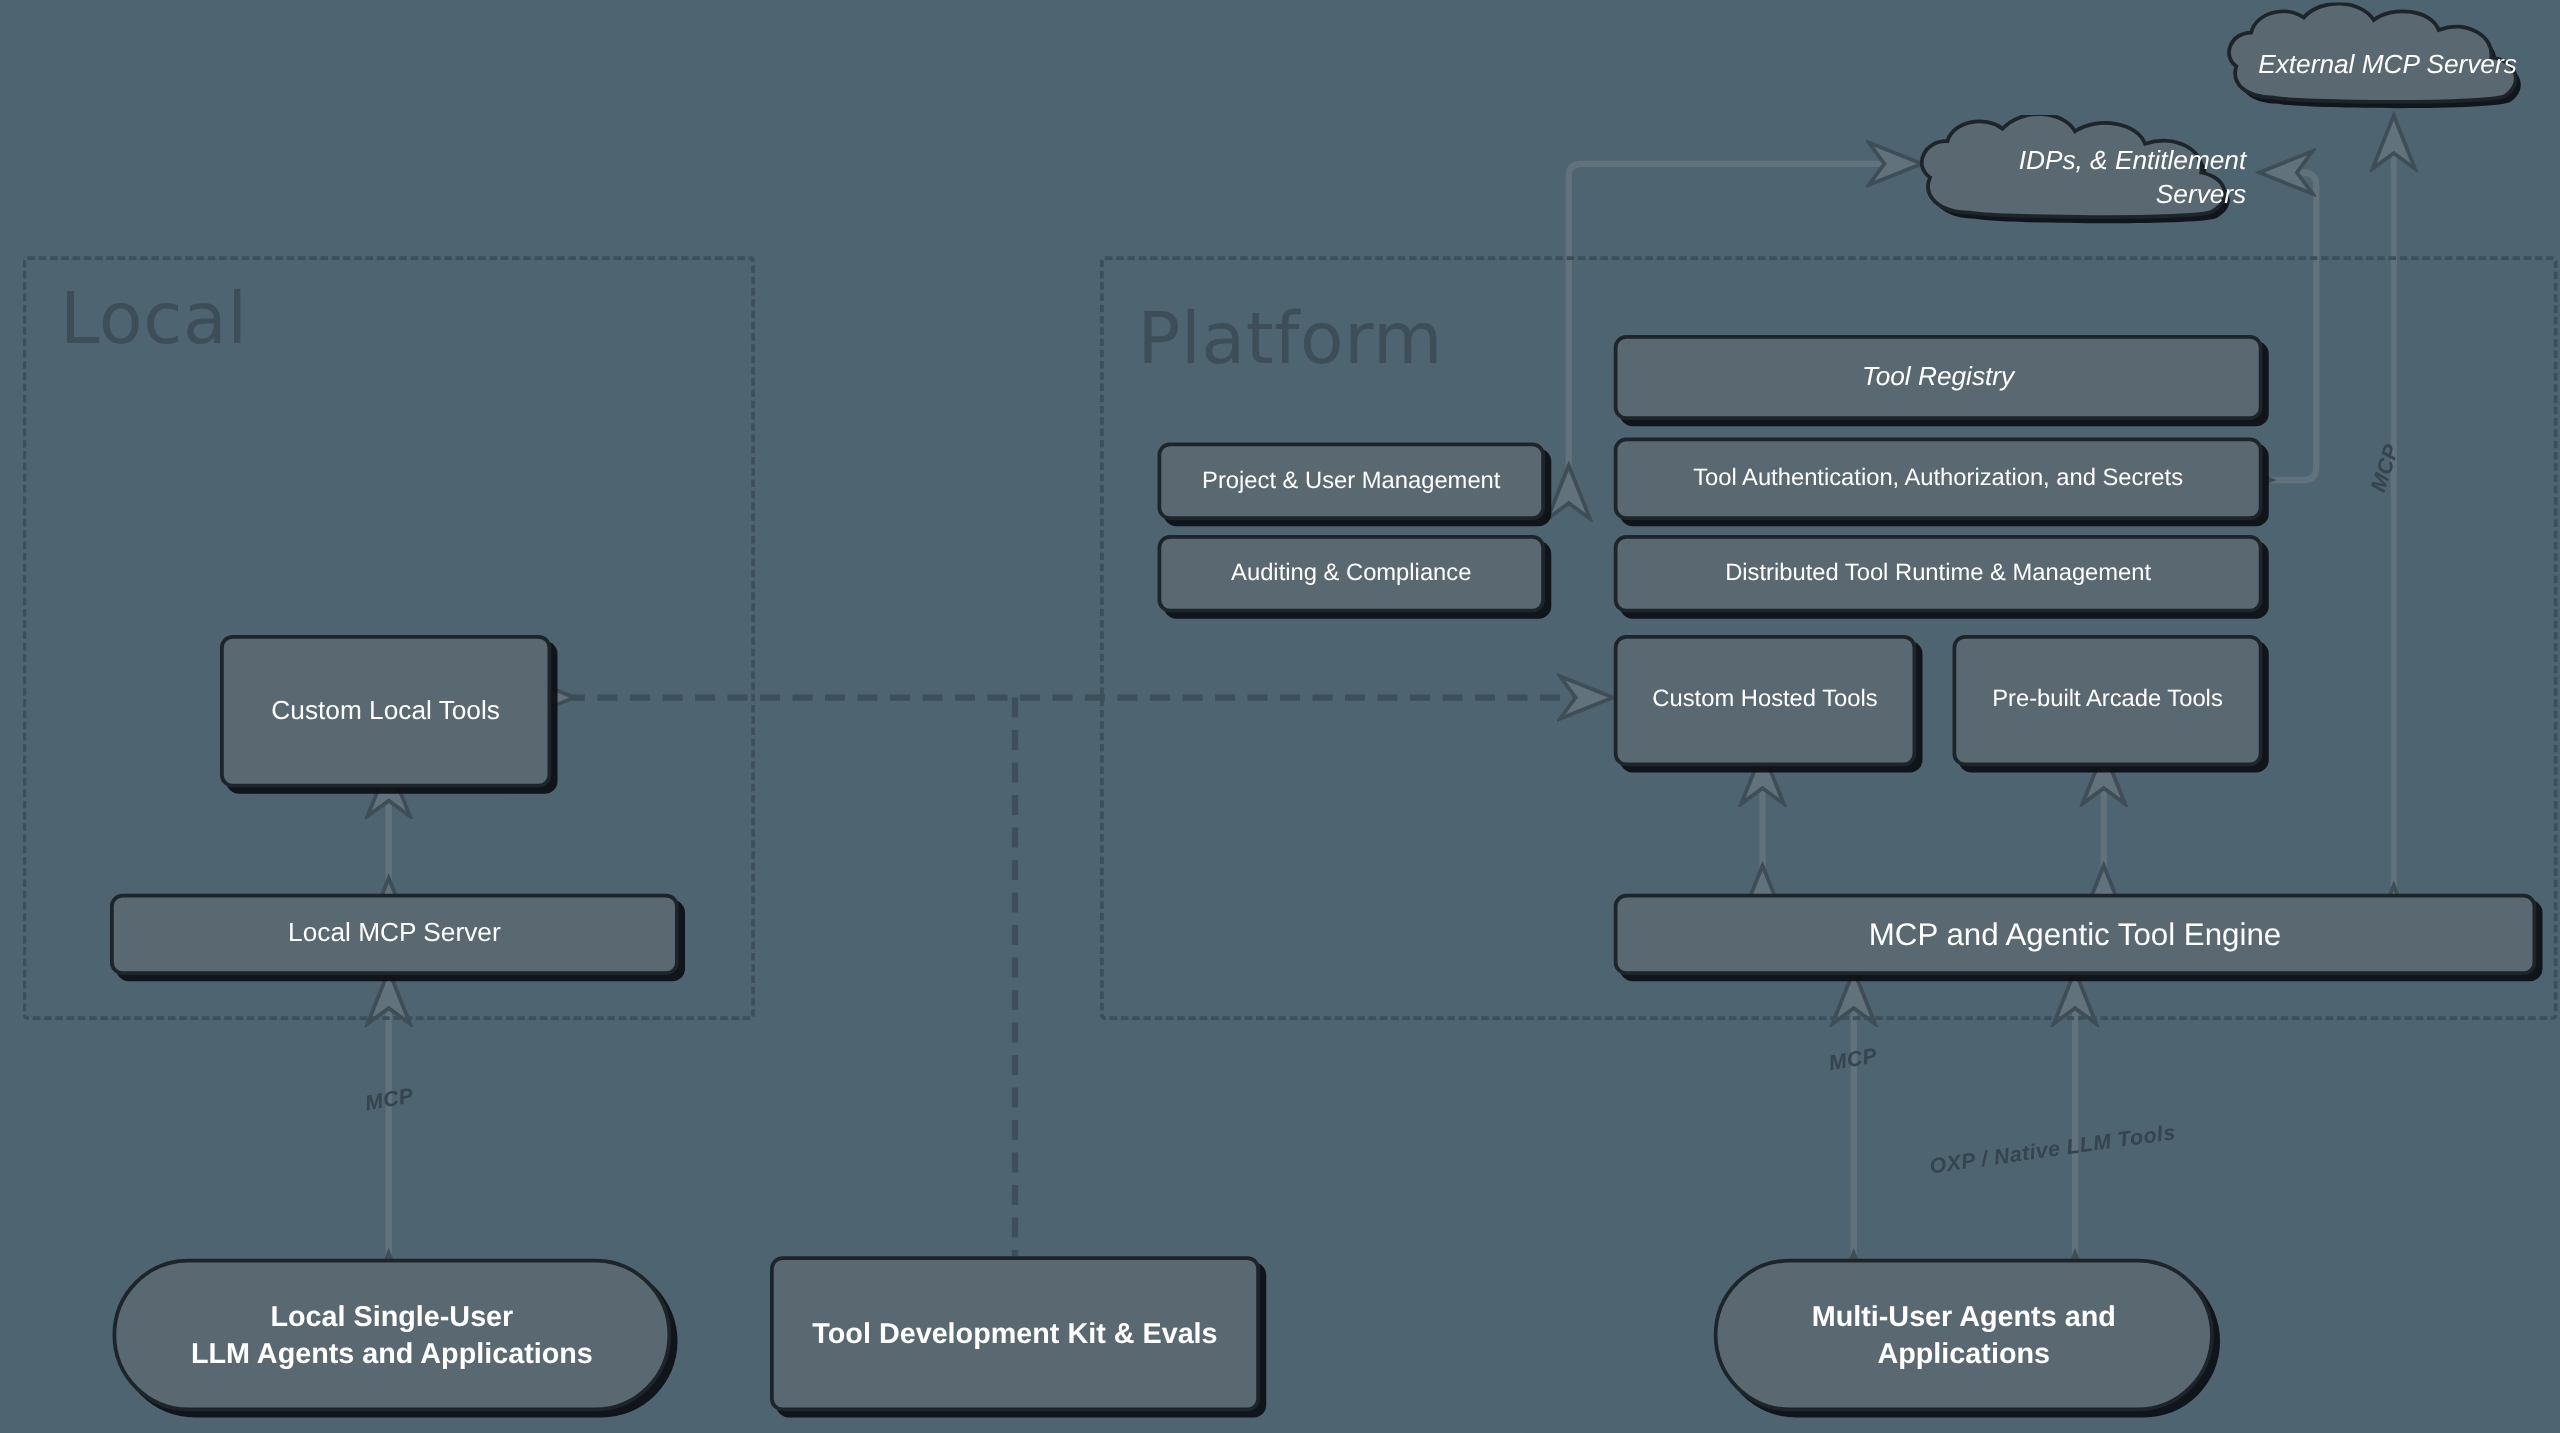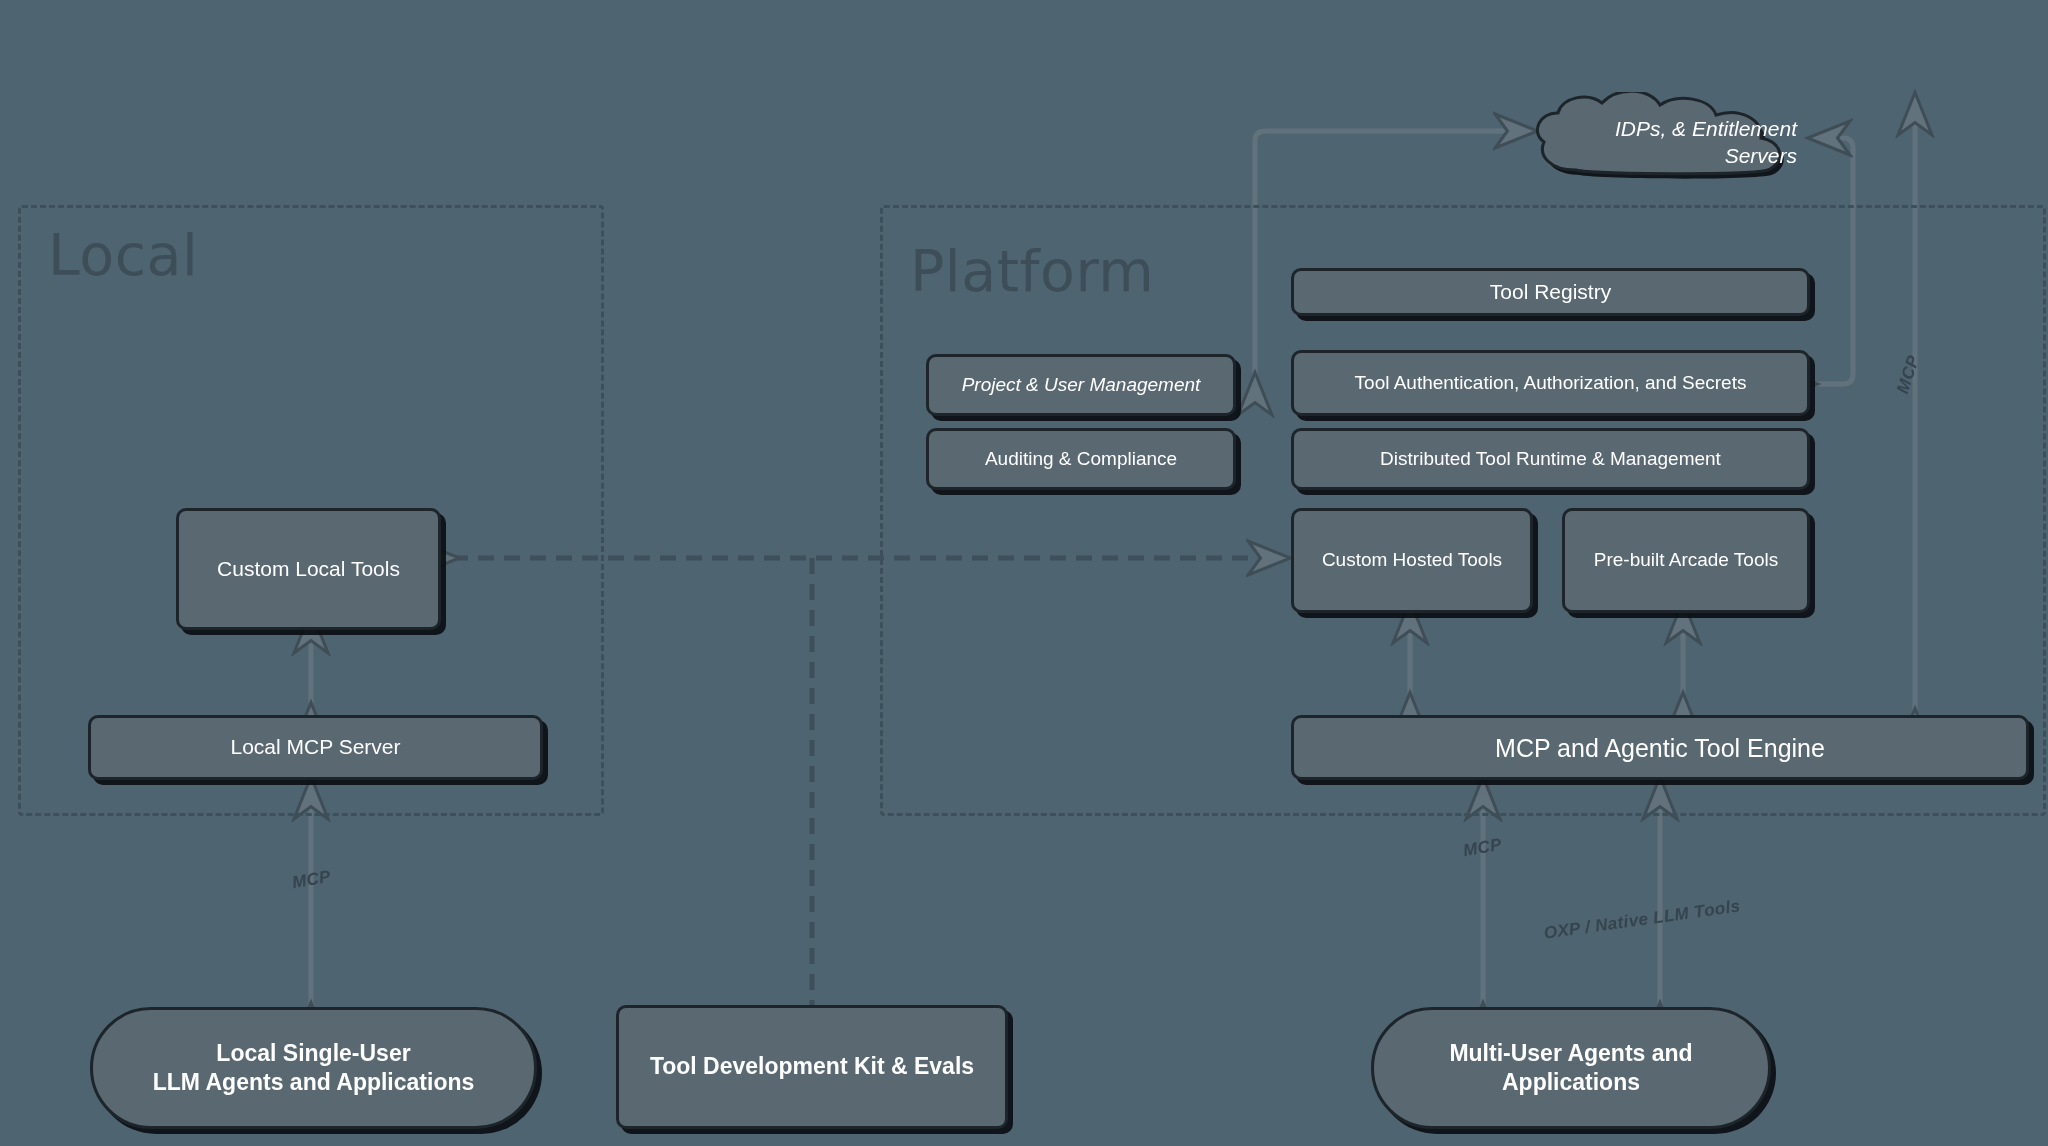--- a/index.html
+++ b/index.html
@@ -113,42 +113,55 @@
       <line x1="812" y1="558" x2="812" y2="1005"></line>
     </g>
   </svg>
 
   <div class="group" style="left:18px;top:205px;width:580px;height:605px;"></div>
   <div class="group-title" style="left:48px;top:222px;">Local</div>
 
   <div class="group" style="left:880px;top:205px;width:1160px;height:605px;"></div>
   <div class="group-title" style="left:910px;top:222px;margin-top:16px;">Platform</div>
 
+  <div class="cloud" style="left:1775px;top:2px;width:270px;height:100px;">
+    <svg class="cloud-shape" viewBox="0 0 270 100" preserveAspectRatio="none">
+      <g transform="translate(4,5)">
+        <path d="M44,76 C20,76 10,64 14,51 C2,42 10,24 26,24 C30,8 54,2 68,12 C82,-4 114,-2 124,14
+                 C140,2 170,6 176,22 C198,14 220,26 218,44 C238,46 244,64 230,74 C222,82 60,80 44,76 Z" fill="#0d1216" opacity="0.95"></path>
+      </g>
+      <g>
+        <path d="M44,76 C20,76 10,64 14,51 C2,42 10,24 26,24 C30,8 54,2 68,12 C82,-4 114,-2 124,14
+                 C140,2 170,6 176,22 C198,14 220,26 218,44 C238,46 244,64 230,74 C222,82 60,80 44,76 Z" fill="#5a6872" stroke="#1d252b" stroke-width="3"></path>
+      </g>
+    </svg>
+    <div class="cloud-label">External MCP Servers</div>
+  </div>
 
   <div class="cloud" style="left:1530px;top:92px;width:285px;height:100px;text-align:right;">
     <svg class="cloud-shape" viewBox="0 0 285 100" preserveAspectRatio="none">
       <g transform="translate(4,5)">
         <path d="M46,78 C20,78 8,64 14,50 C0,40 10,20 28,21 C32,5 58,0 72,11 C88,-6 120,-4 130,13
                  C148,1 180,6 186,23 C210,15 234,28 231,46 C252,50 256,68 240,77 C230,84 62,82 46,78 Z" fill="#0d1216" opacity="0.95"></path>
       </g>
       <path d="M46,78 C20,78 8,64 14,50 C0,40 10,20 28,21 C32,5 58,0 72,11 C88,-6 120,-4 130,13
                C148,1 180,6 186,23 C210,15 234,28 231,46 C252,50 256,68 240,77 C230,84 62,82 46,78 Z" fill="#5a6872" stroke="#1d252b" stroke-width="3"></path>
     </svg>
     <div class="cloud-label">IDPs, &amp; Entitlement Servers</div>
   </div>
 
   <div class="node reg" style="left:176px;top:508px;width:265px;height:122px;">Custom Local Tools</div>
 
   <div class="node reg" style="left:88px;top:715px;width:455px;height:65px;">Local MCP Server</div>
 
-  <div class="node small" style="left:926px;top:354px;width:310px;height:62px;font-style:italic;">Project &amp; User Management</div>
+  <div class="node small" style="left:926px;top:354px;width:310px;height:62px;">Project &amp; User Management</div>
 
   <div class="node small" style="left:926px;top:428px;width:310px;height:62px;">Auditing &amp; Compliance</div>
 
-  <div class="node reg" style="left:1291px;top:268px;width:519px;height:48px;">Tool Registry</div>
+  <div class="node reg" style="left:1291px;top:268px;width:519px;height:68px;font-style:italic;">Tool Registry</div>
 
   <div class="node small" style="left:1291px;top:350px;width:519px;height:66px;">Tool Authentication, Authorization, and Secrets</div>
 
   <div class="node small" style="left:1291px;top:428px;width:519px;height:62px;">Distributed Tool Runtime &amp; Management</div>
 
   <div class="node small" style="left:1291px;top:508px;width:242px;height:105px;">Custom Hosted Tools</div>
 
   <div class="node small" style="left:1562px;top:508px;width:248px;height:105px;">Pre-built Arcade Tools</div>
 
   <div class="node engine" style="left:1291px;top:715px;width:738px;height:65px;">MCP and Agentic Tool Engine</div>

